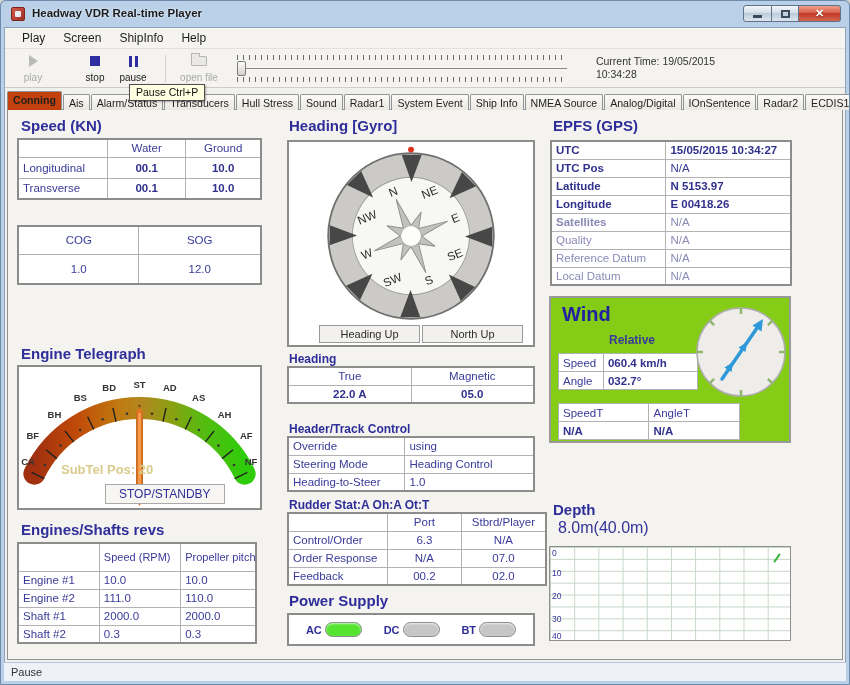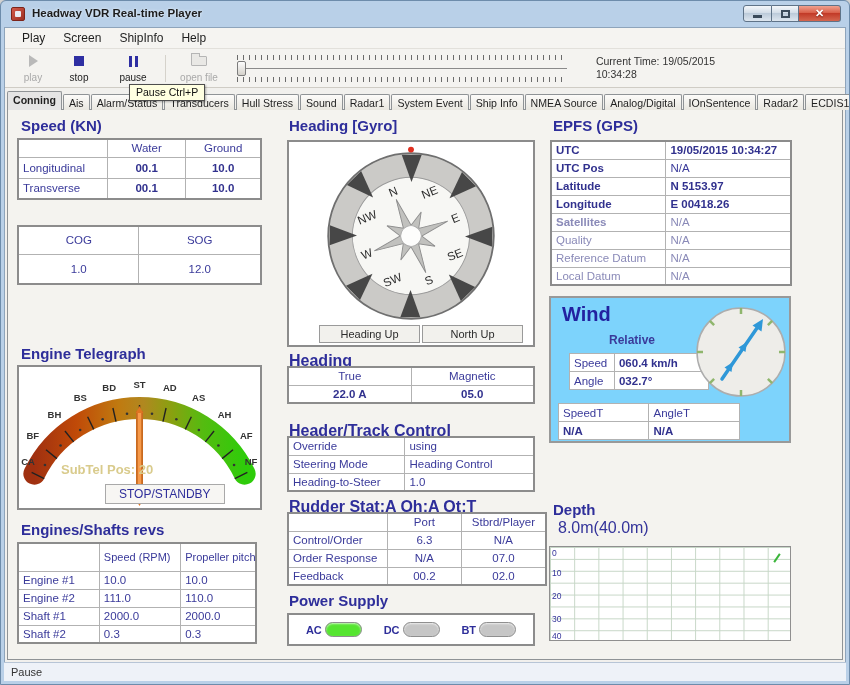--- a/index.html
+++ b/index.html
@@ -40,43 +40,43 @@
   .slider .ticks.top{top:0;}
   .slider .ticks.bot{bottom:0;}
   .slider .groove{position:absolute;left:0;right:0;top:13px;height:1px;background:#8a8a8a;}
   .slider .handle{position:absolute;left:0;top:6px;width:9px;height:15px;background:linear-gradient(#fdfdfd,#d4d1ca);border:1px solid #7c7c7c;border-radius:2px;}
   .current-time{position:absolute;right:130px;top:6px;font-size:10.5px;color:#333;line-height:13px;}
   
   .tooltip{position:absolute;left:128px;top:83px;background:#ffffe1;border:1px solid #4d4d4d;padding:1px 6px 2px;font-size:10.5px;color:#111;z-index:60;box-shadow:1px 1px 2px rgba(0,0,0,.3);}
   
   .tabstrip{position:absolute;left:6px;top:89px;right:6px;height:20px;display:flex;align-items:flex-end;z-index:5;}
   .tab{font-size:10.6px;color:#1f1f1f;background:linear-gradient(#fcfbf9,#e9e7e0);border:1px solid #8f9396;border-bottom:none;border-radius:2px 2px 0 0;padding:2px 5px;margin-right:1px;height:16px;white-space:nowrap;}
-  .tab.active{background:#e5e5e5;height:19px;position:relative;z-index:6;font-weight:bold;}
+  .tab.active{background:#c2410c;height:19px;position:relative;z-index:6;font-weight:bold;}
   
   .content{position:absolute;left:6px;top:108px;right:6px;bottom:24px;background:#f4f3ef;border:1px solid #8f9396;}
   .sec-title{position:absolute;font-size:15px;font-weight:bold;color:#2e2e9a;}
-  .sec-title-sm{position:absolute;font-size:16px;font-weight:bold;color:#2e2e9a;}
+  .sec-title-sm{position:absolute;font-size:12px;font-weight:bold;color:#2e2e9a;}
   .panel{position:absolute;background:#fff;border:2px solid #8c8c8c;}
   .tbox{position:absolute;}
   table.dtable{border-collapse:collapse;background:#fff;border:2px solid #8c8c8c;width:100%;table-layout:fixed;color:#3a3a9a;font-size:11.5px;font-family:"Liberation Sans",sans-serif;}
   table.dtable td{border:1px solid #b2b2b2;padding:1px 4px;height:18px;overflow:hidden;white-space:nowrap;}
   table.dtable.thin{border-width:1px;border-color:#b5b5b5;}
   td.c{text-align:center;} td.b{font-weight:bold;color:#31318e;} td.lt{color:#8a8ab8;} td.wrap{white-space:normal;line-height:1.12;font-size:11px;}
   
   .subtel{position:absolute;left:42px;top:95px;font-size:13px;font-weight:bold;color:#d9cb8c;z-index:3;}
   .stop-standby{position:absolute;left:86px;top:117px;background:#f7f6f3;border:1px solid #a9a9a9;color:#2e2e9a;font-size:12px;font-family:"Liberation Sans",sans-serif;padding:2px 13px;z-index:3;}
   
   .compass-panel{position:absolute;left:286px;top:139px;width:248px;height:207px;background:#fff;border:2px solid #8c8c8c;}
   .cbtn{position:absolute;bottom:2px;height:18px;width:101px;background:#f2f1ed;border:1px solid #9a9a9a;color:#2c2c2c;font-size:11px;display:flex;align-items:center;justify-content:center;}
   
   .power-panel{position:absolute;left:286px;top:612px;width:248px;height:33px;background:#fff;border:2px solid #8c8c8c;display:flex;align-items:center;justify-content:space-around;padding:0 6px;}
   .ps-item{display:flex;align-items:center;gap:3px;font-size:11px;color:#2e2e9a;font-weight:bold;}
   .pill{width:37px;height:15px;border:1px solid #8f8f8f;border-radius:8px;box-shadow:inset 0 1px 2px rgba(255,255,255,.7);}
   
-  .wind-panel{position:absolute;left:548px;top:295px;width:242px;height:147px;background:#7dd3fc;border:2px solid #999;}
+  .wind-panel{position:absolute;left:548px;top:295px;width:242px;height:147px;background:#84cc16;border:2px solid #999;}
   .wind-title{position:absolute;left:11px;top:5px;font-size:20px;font-weight:bold;color:#2222a0;}
   .wind-mode{position:absolute;left:58px;top:35px;font-size:12px;font-weight:bold;color:#3a3a9a;}
   
   .depth-value{position:absolute;left:557px;top:518px;font-size:16px;color:#33339a;}
   .depth-grid{position:absolute;left:548px;top:545px;width:242px;height:95px;background:#fff;border:1px solid #8f8f8f;background-image:linear-gradient(to right,#c7d7c7 1px,transparent 1px),linear-gradient(to bottom,#c7d7c7 1px,transparent 1px);background-size:24.2px 11.9px;}
   .depth-axis-label{position:absolute;font-size:8.5px;color:#33339a;left:2px;}
   .depth-mark{position:absolute;right:12px;top:6px;width:2px;height:10px;background:#3ab53a;transform:rotate(35deg);}
   
   .statusbar{position:absolute;left:3px;right:3px;bottom:3px;height:19px;background:#eef2f8;border-top:1px solid #b7c5d6;font-size:11px;color:#333;display:flex;align-items:center;padding-left:7px;}
   svg text{font-family:"Liberation Sans",sans-serif;}
@@ -111,21 +111,21 @@
       <span class="menu-item">Help</span>
     </div>
 
   <div class="toolbar">
     <div class="tbtn disabled" style="left:6px">
       <span class="ico">
           <span class="ico-play"></span>
         </span>
       <span>play</span>
     </div>
-    <div class="tbtn" style="left:52px">
+    <div class="tbtn" style="left:68px">
       <span class="ico">
           <span class="ico-stop"></span>
         </span>
       <span>stop</span>
     </div>
     <div class="tbtn" style="left:106px">
       <span class="ico ico-pause">
           <i></i>
           <i></i>
         </span>
@@ -438,21 +438,21 @@
   <div class="sec-title" style="left:552px;top:116px">EPFS (GPS)</div>
   <div class="tbox" style="left:549px;top:139px;width:242px" id="epfs-table">
       <table class="dtable">
         <colgroup>
           <col style="width: 114px;">
           <col style="width: 124px;">
         </colgroup>
         <tbody>
           <tr>
             <td class="b" style="height: 13px;">UTC</td>
-            <td class="b">19/05/2015 10:34:27</td>
+            <td class="b">15/05/2015 10:34:27</td>
           </tr>
           <tr>
             <td class="b" style="height: 13px;">UTC Pos</td>
             <td class="">N/A</td>
           </tr>
           <tr>
             <td class="b" style="height: 13px;">Latitude</td>
             <td class="b">N 5153.97</td>
           </tr>
           <tr>
@@ -475,21 +475,21 @@
             <td class="lt" style="height: 13px;">Local Datum</td>
             <td class="lt">N/A</td>
           </tr>
         </tbody>
       </table>
     </div>
 
   <div class="wind-panel">
     <span class="wind-title">Wind</span>
     <span class="wind-mode">Relative</span>
-    <div class="tbox" style="left:18px;top:55px;width:140px" id="wind-t1">
+    <div class="tbox" style="left:7px;top:55px;width:140px" id="wind-t1">
         <table class="dtable thin">
           <colgroup>
             <col style="width: 44px;">
             <col style="width: 92px;">
           </colgroup>
           <tbody>
             <tr>
               <td class="" style="height: 17px;">Speed</td>
               <td class="b">060.4 km/h</td>
             </tr>

